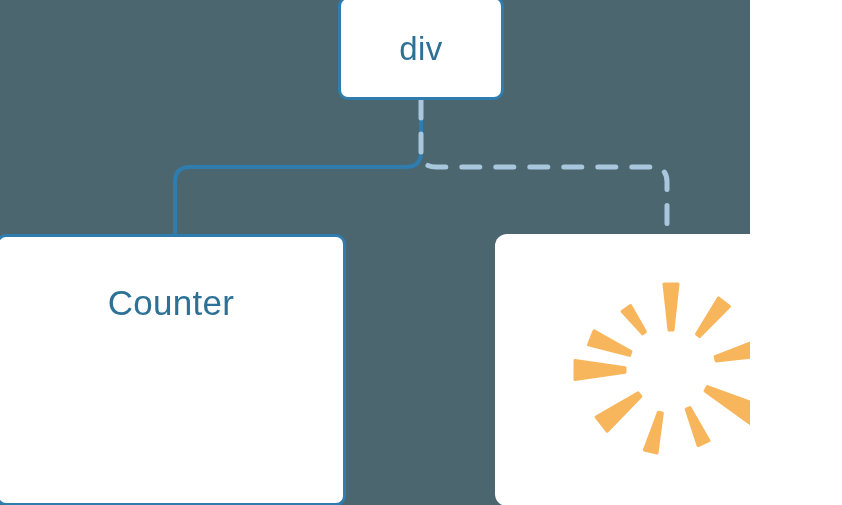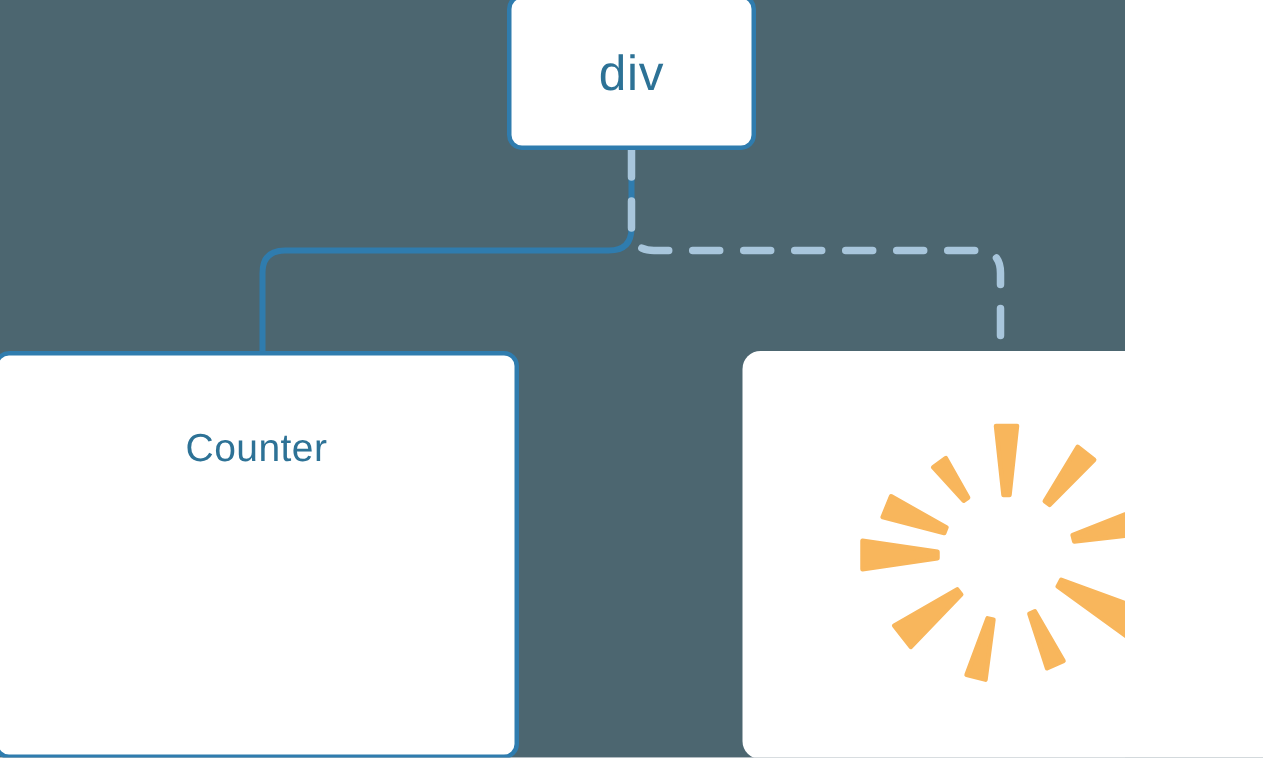--- a/index.html
+++ b/index.html
@@ -57,21 +57,21 @@
     border: 3px solid #2f7cae;
     border-radius: 10px;
   }
   .node-counter-title {
     position: absolute;
     left: 0;
     right: 0;
     top: 48px;
     text-align: center;
     color: #2d7296;
-    font-size: 26px;
+    font-size: 35px;
     font-weight: 400;
     line-height: 1;
     letter-spacing: 0.3px;
   }
   .pill {
     position: absolute;
     left: 48px;
     top: 120px;
     width: 262px;
     height: 100px;

